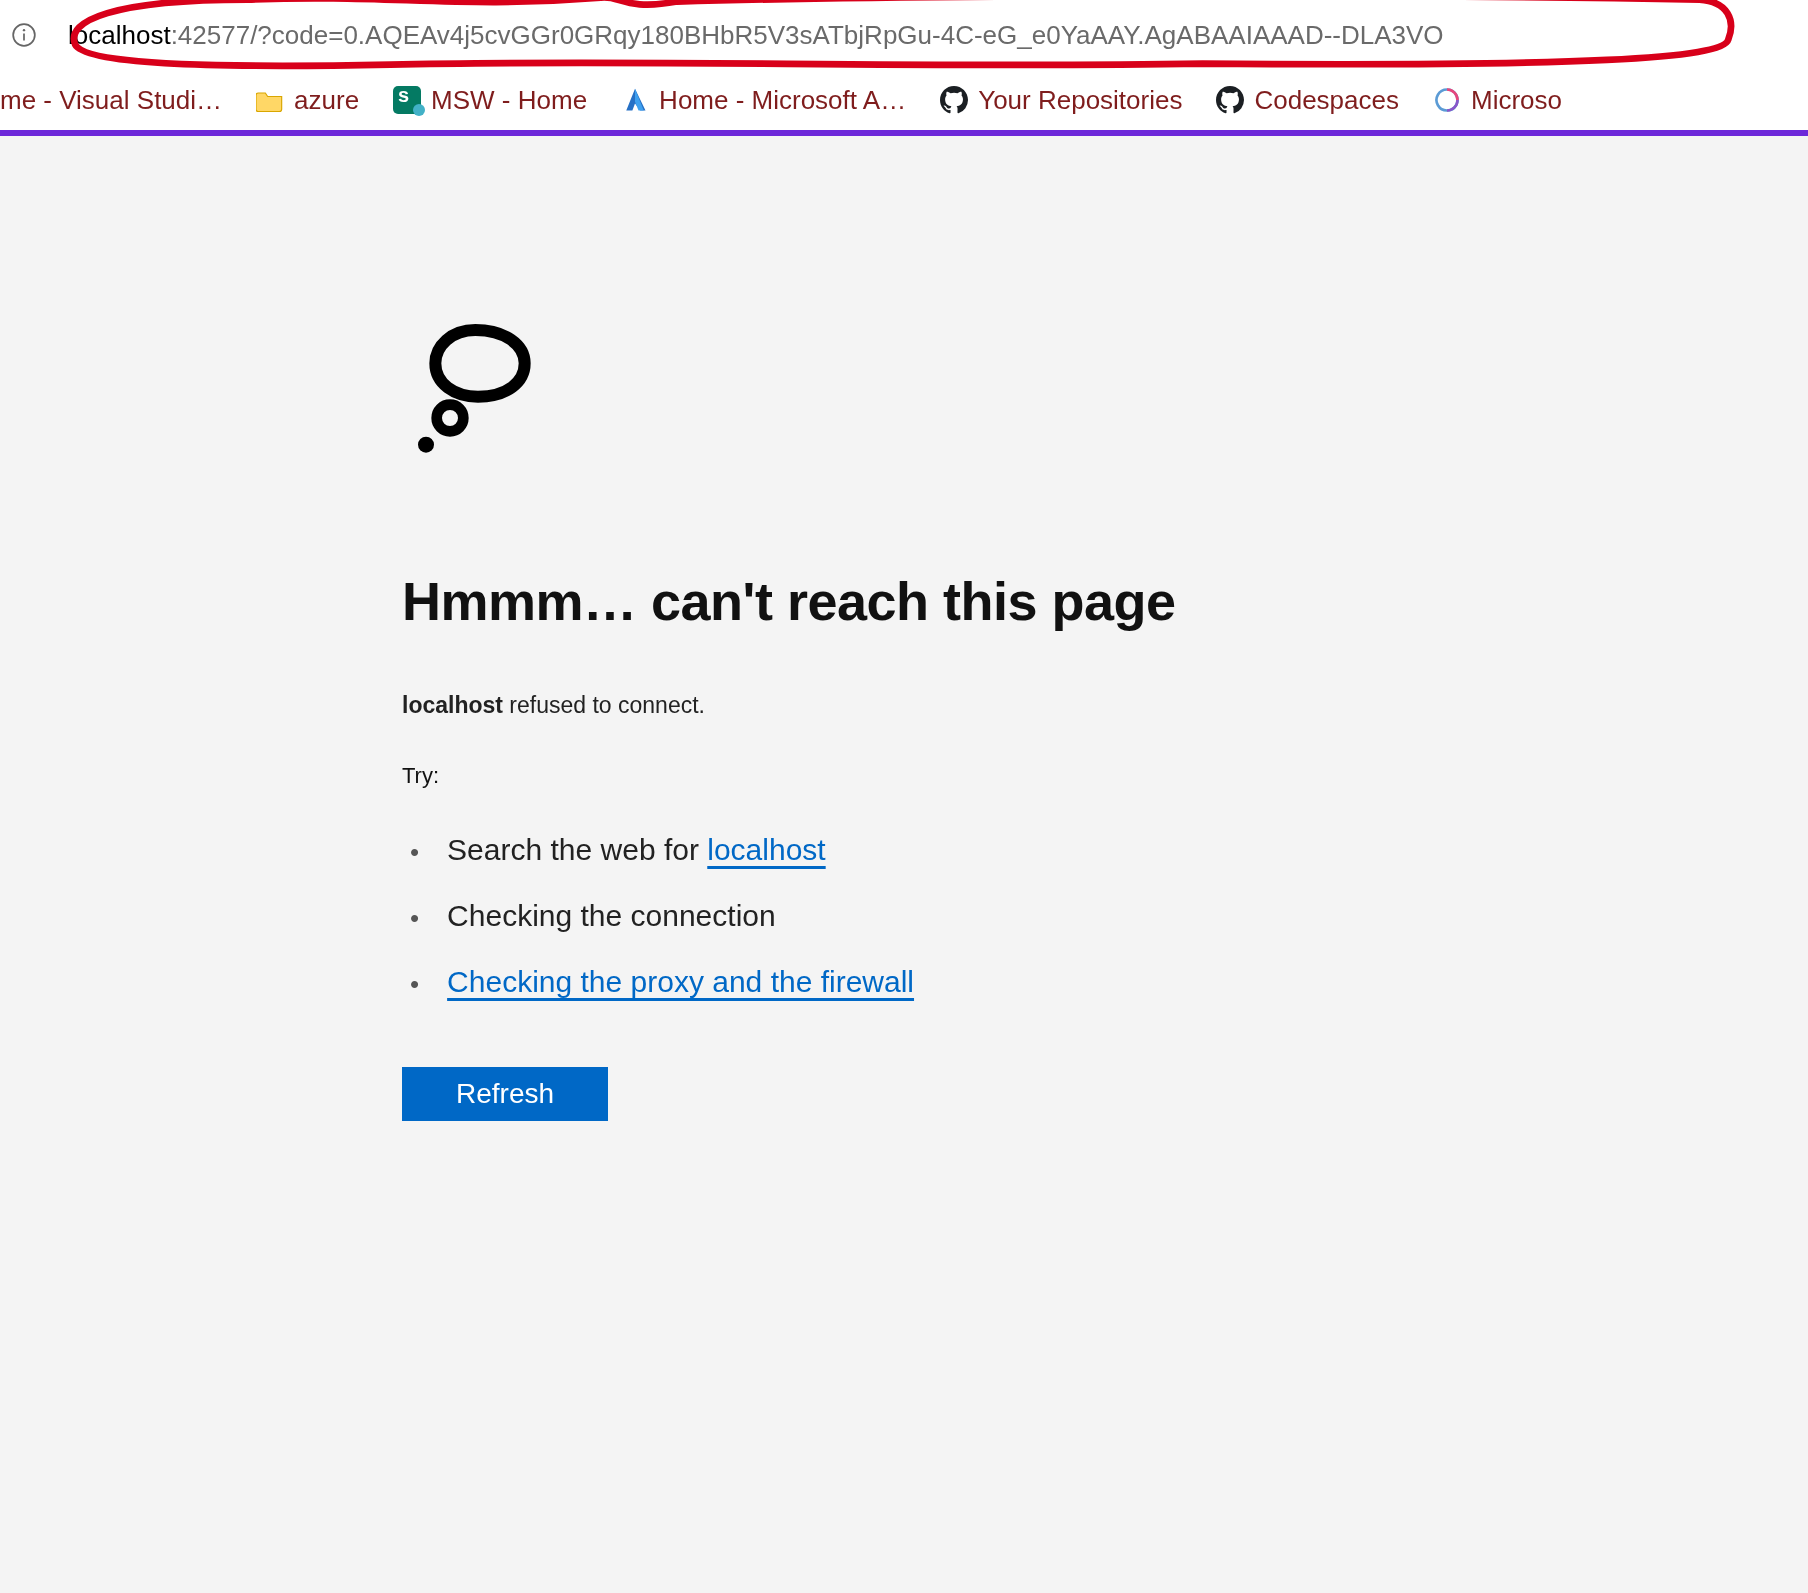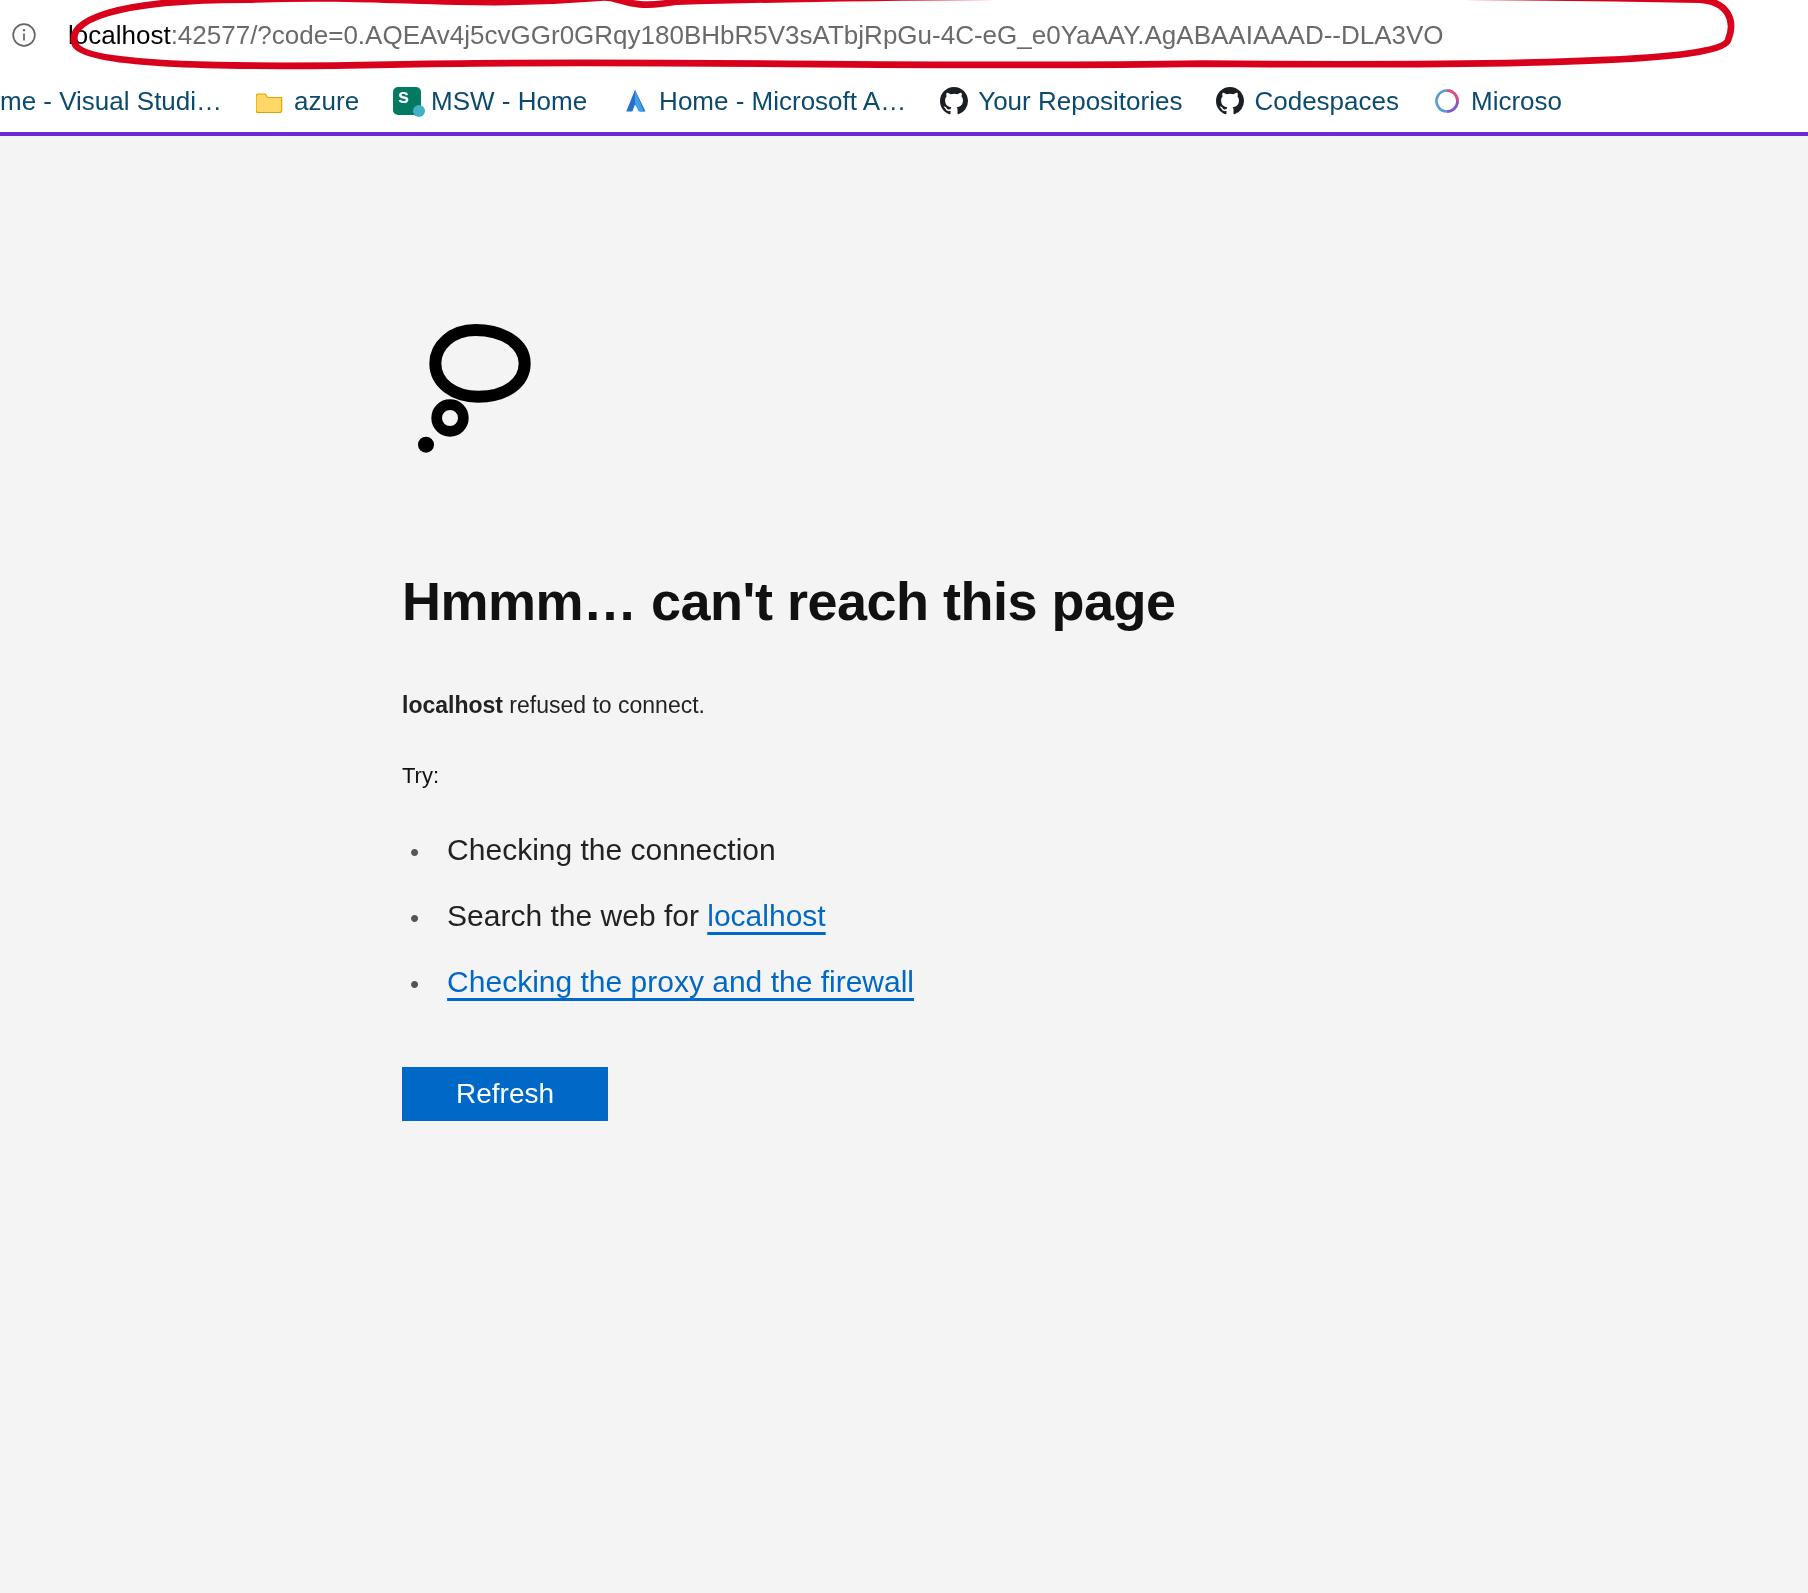--- a/index.html
+++ b/index.html
@@ -9,21 +9,21 @@
   .address-bar-wrap { position: relative; width: 100%; height: 70px; background: #fff; display: flex; align-items: center; padding: 0 10px; }
   .info-icon { width: 28px; height: 28px; display:flex; align-items:center; justify-content:center; margin-right: 12px; color:#555; flex:none;}
   .address-bar { flex: 1; height: 50px; border-radius: 25px; background: #fff; display: flex; align-items: center; padding: 0 18px; font-size: 26px; color: #000; white-space: nowrap; overflow: hidden; }
   .addr-host { color:#000; }
   .addr-rest { color:#6a6a6a;text-align:center; }
   
   
   .red-scribble { position:absolute; top:-8px; left:56px; right:-10px; height:86px; pointer-events:none; }
   
   
-  .bookmarks { width:100%; height:66px; background:#fff; border-bottom:4px solid #6d28d9; display:flex; align-items:center; gap:34px; padding:0 0 0 0; font-size:26px; color:#0c4a6e; white-space:nowrap; overflow:hidden;}
+  .bookmarks { width:100%; height:66px; background:#fff; border-bottom:6px solid #6d28d9; display:flex; align-items:center; gap:34px; padding:0 0 0 0; font-size:26px; color:#7f1d1d; white-space:nowrap; overflow:hidden;}
   .bm-item { display:flex; align-items:center; gap:10px; cursor:pointer; flex:none;}
   .bm-icon { width:28px; height:28px; display:flex; align-items:center; justify-content:center; flex:none;}
   .folder-icon svg { width:28px; height:24px;}
   .sp-icon { width:28px; height:28px; background:#047a63; border-radius:5px; position:relative;}
   .sp-icon::after{content:"s"; position:absolute; left:5px; top:-2px; color:#fff; font-weight:bold; font-size:20px;}
   .sp-dot{position:absolute; right:-4px; bottom:-2px; width:12px;height:12px;background:#42b1c7;border-radius:50%;}
   .azure-icon svg{width:30px;height:28px;}
   .gh-icon svg{width:28px;height:28px;}
   .copilot-icon svg{width:30px;height:30px;}
   
@@ -128,24 +128,24 @@
         <path d="M55 18 c-18 0 -30 12 -30 25 c0 15 14 25 32 25 c22 0 35 -11 35 -25 c0 -14 -15 -25 -37 -25 z" fill="none" stroke="#000" stroke-width="9" stroke-linecap="round" stroke-linejoin="round"></path>
         <circle cx="36" cy="84" r="10" fill="none" stroke="#000" stroke-width="8"></circle>
         <circle cx="18" cy="104" r="6" fill="#000"></circle>
       </svg>
     </div>
     <h1 class="headline">Hmmm… can't reach this page</h1>
     <p class="subline"><b>localhost</b><span> refused to connect.</span></p>
     <p class="try-label">Try:</p>
     <ul class="tips">
       <li>
-        <span>Checking the connection</span>
+        <span><span>Search the web for </span><a class="link">localhost</a></span>
       </li>
       <li>
-        <span><span>Search the web for </span><a class="link">localhost</a></span>
+        <span>Checking the connection</span>
       </li>
       <li>
         <a class="link">Checking the proxy and the firewall</a>
       </li>
     </ul>
     <button class="refresh-btn">Refresh</button>
   </div>
 </div>
 
 </body></html>

